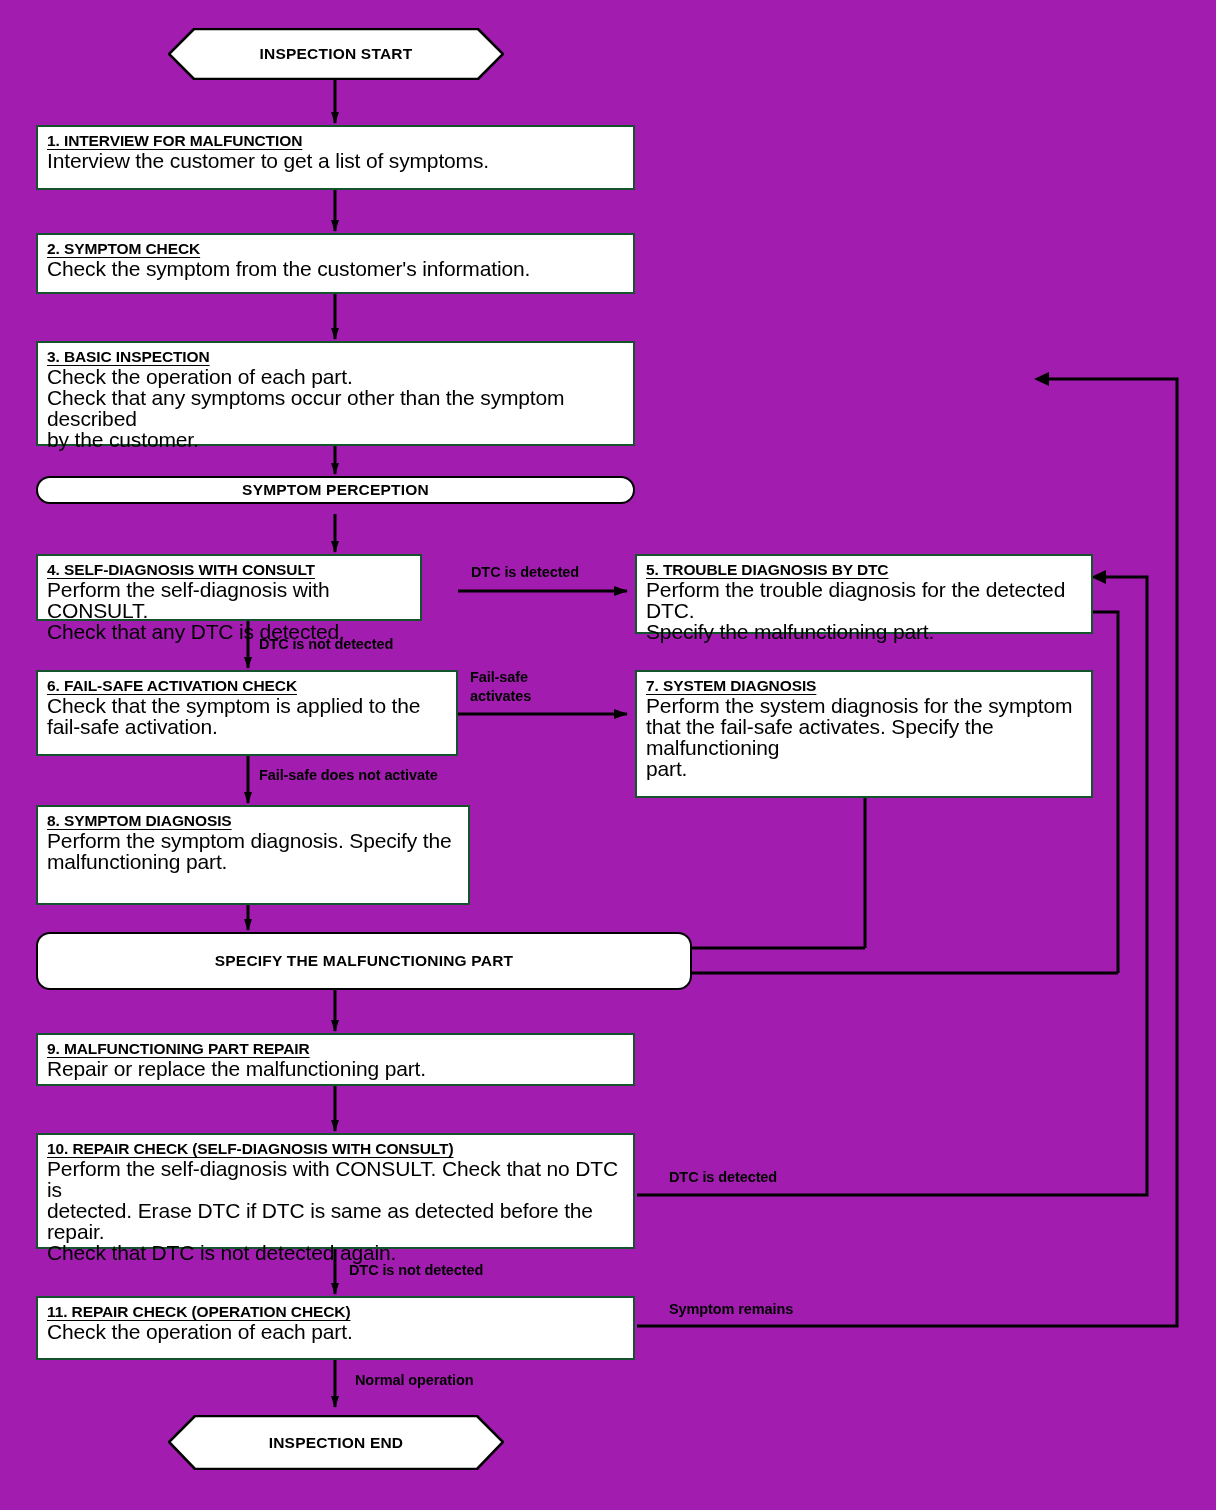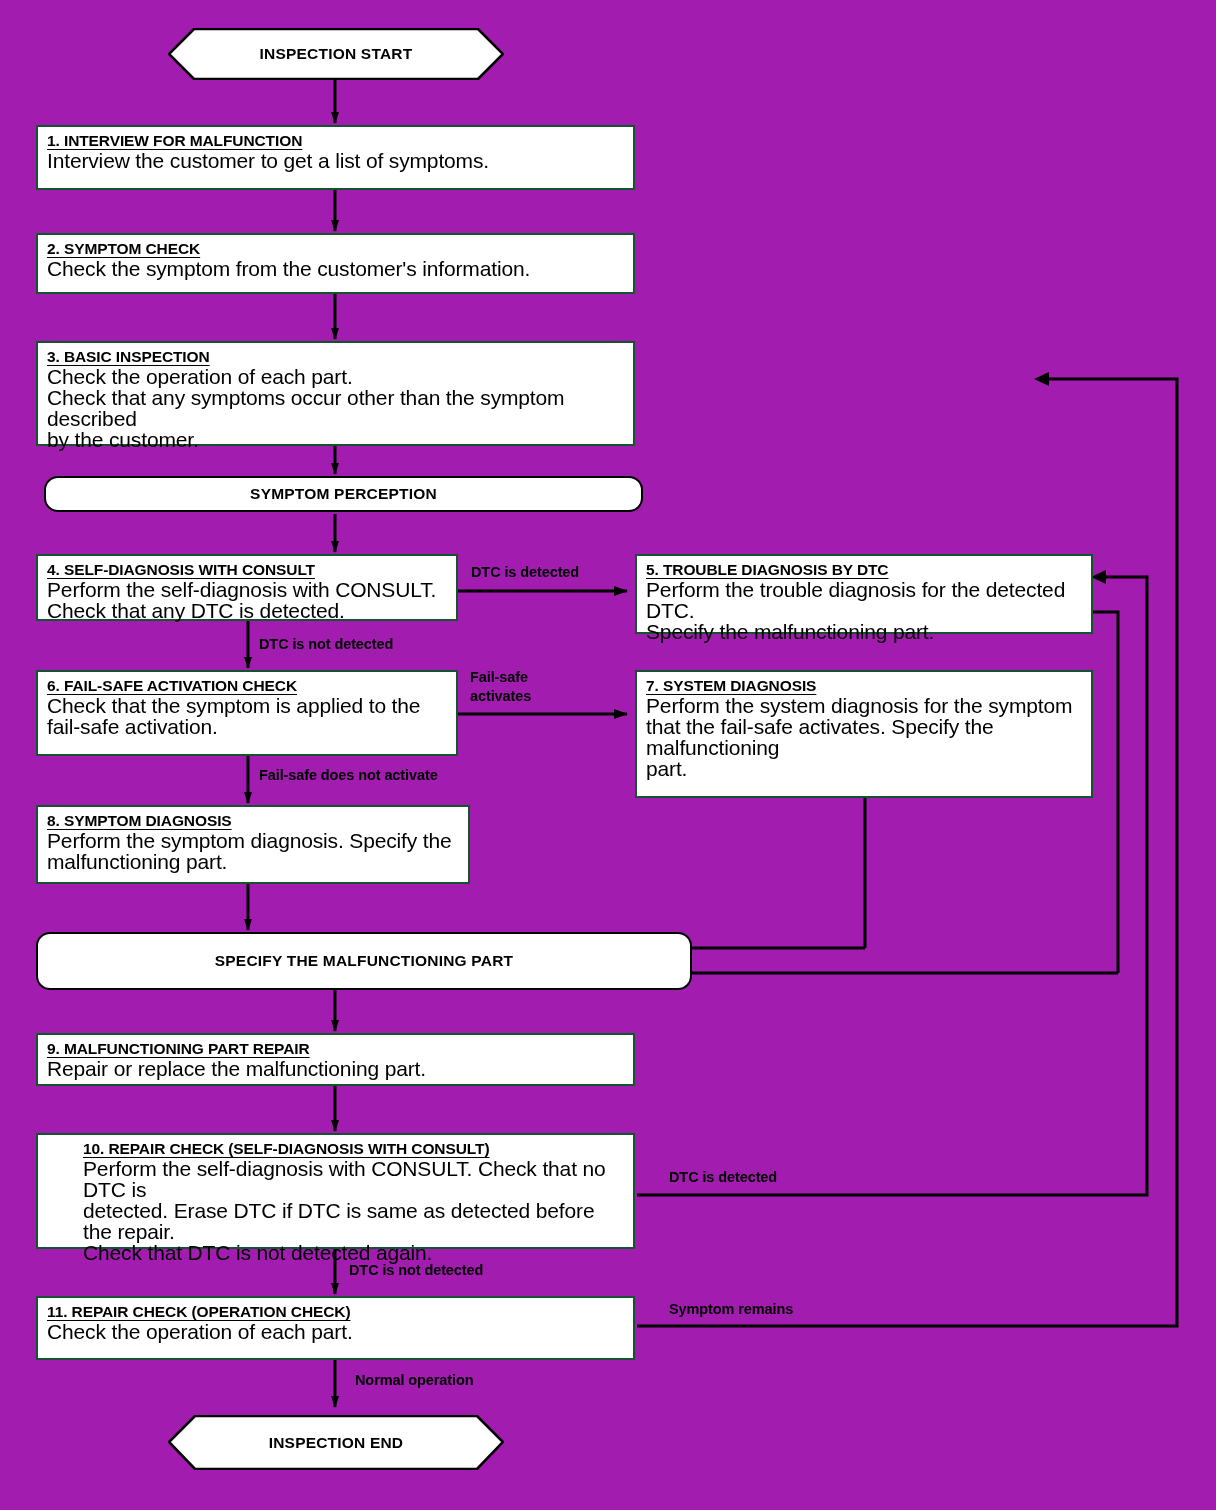--- a/index.html
+++ b/index.html
@@ -179,25 +179,25 @@
 
   <div class="node rect" style="left:36px; top:341px; width:599px; height:105px;">
     <div class="pad">
       <span class="title">3. BASIC INSPECTION</span>
       <div class="body-txt">Check the operation of each part.
 Check that any symptoms occur other than the symptom described
 by the customer.</div>
     </div>
   </div>
 
-  <div class="node stadium" style="left:36px; top:476px; width:599px; height:36px;margin-left:8px;">
+  <div class="node stadium" style="left:36px; top:476px; width:599px; height:28px;">
     <span class="center-bold">SYMPTOM PERCEPTION</span>
   </div>
 
-  <div class="node rect" style="left:36px; top:554px; width:422px; height:67px;">
+  <div class="node rect" style="left:36px; top:554px; width:386px; height:67px;">
     <div class="pad">
       <span class="title">4. SELF-DIAGNOSIS WITH CONSULT</span>
       <div class="body-txt">Perform the self-diagnosis with CONSULT.
 Check that any DTC is detected.</div>
     </div>
   </div>
 
   <div class="node rect" style="left:635px; top:554px; width:458px; height:80px;">
     <div class="pad">
       <span class="title">5. TROUBLE DIAGNOSIS BY DTC</span>
@@ -216,40 +216,40 @@
 
   <div class="node rect" style="left:635px; top:670px; width:458px; height:128px;">
     <div class="pad">
       <span class="title">7. SYSTEM DIAGNOSIS</span>
       <div class="body-txt">Perform the system diagnosis for the symptom
 that the fail-safe activates. Specify the malfunctioning
 part.</div>
     </div>
   </div>
 
-  <div class="node rect" style="left:36px; top:805px; width:434px; height:79px;">
+  <div class="node rect" style="left:36px; top:805px; width:434px; height:100px;">
     <div class="pad">
       <span class="title">8. SYMPTOM DIAGNOSIS</span>
       <div class="body-txt">Perform the symptom diagnosis. Specify the
 malfunctioning part.</div>
     </div>
   </div>
 
   <div class="node stadium" style="left:36px; top:932px; width:656px; height:58px;">
     <span class="center-bold">SPECIFY THE MALFUNCTIONING PART</span>
   </div>
 
   <div class="node rect" style="left:36px; top:1033px; width:599px; height:53px;">
     <div class="pad">
       <span class="title">9. MALFUNCTIONING PART REPAIR</span>
       <div class="body-txt">Repair or replace the malfunctioning part.</div>
     </div>
   </div>
 
-  <div class="node rect" style="left:36px; top:1133px; width:599px; height:116px;padding-left:36px;">
+  <div class="node rect" style="left:36px; top:1133px; width:599px; height:116px;">
     <div class="pad">
       <span class="title">10. REPAIR CHECK (SELF-DIAGNOSIS WITH CONSULT)</span>
       <div class="body-txt">Perform the self-diagnosis with CONSULT. Check that no DTC is
 detected. Erase DTC if DTC is same as detected before the repair.
 Check that DTC is not detected again.</div>
     </div>
   </div>
 
   <div class="node rect" style="left:36px; top:1296px; width:599px; height:64px;">
     <div class="pad">

